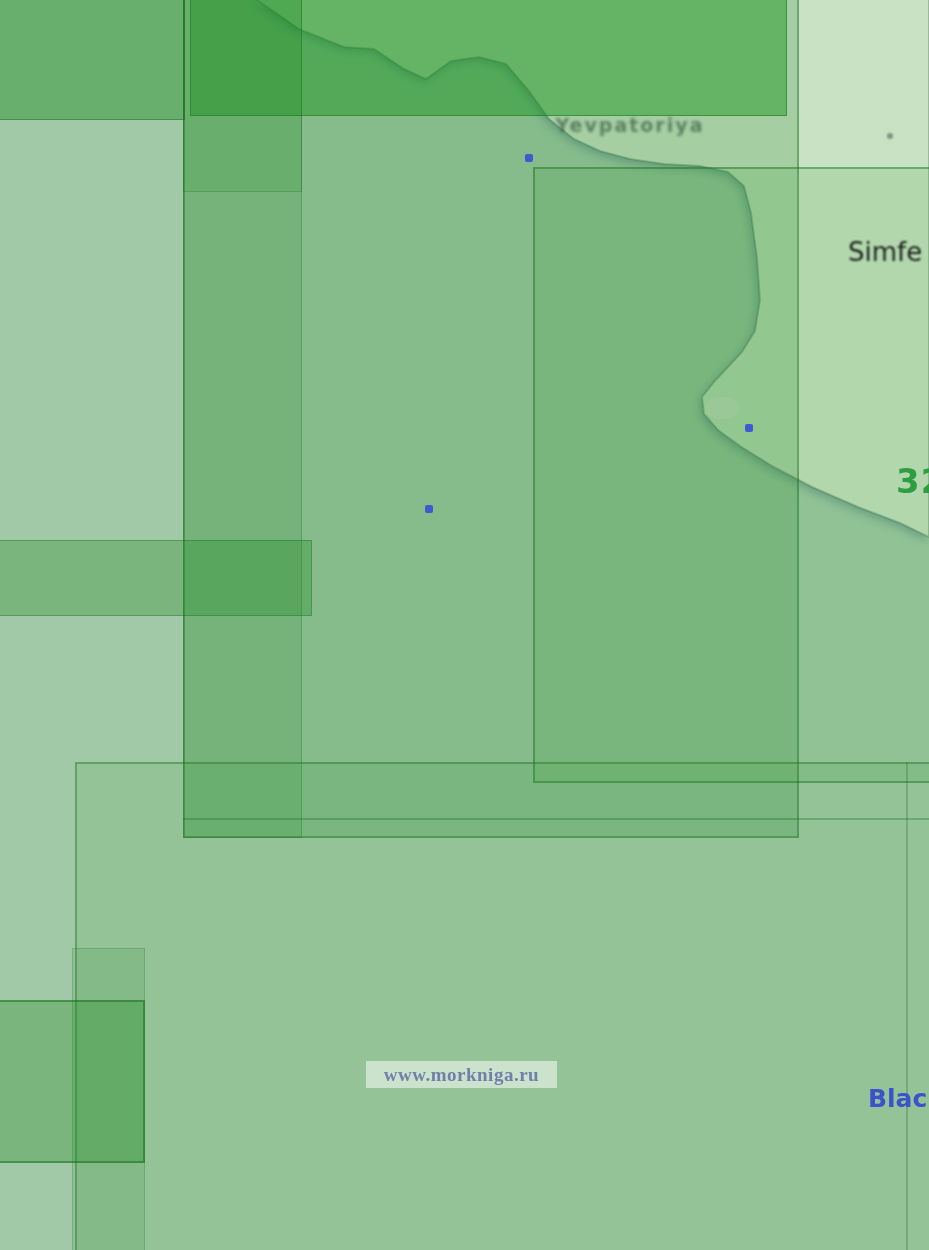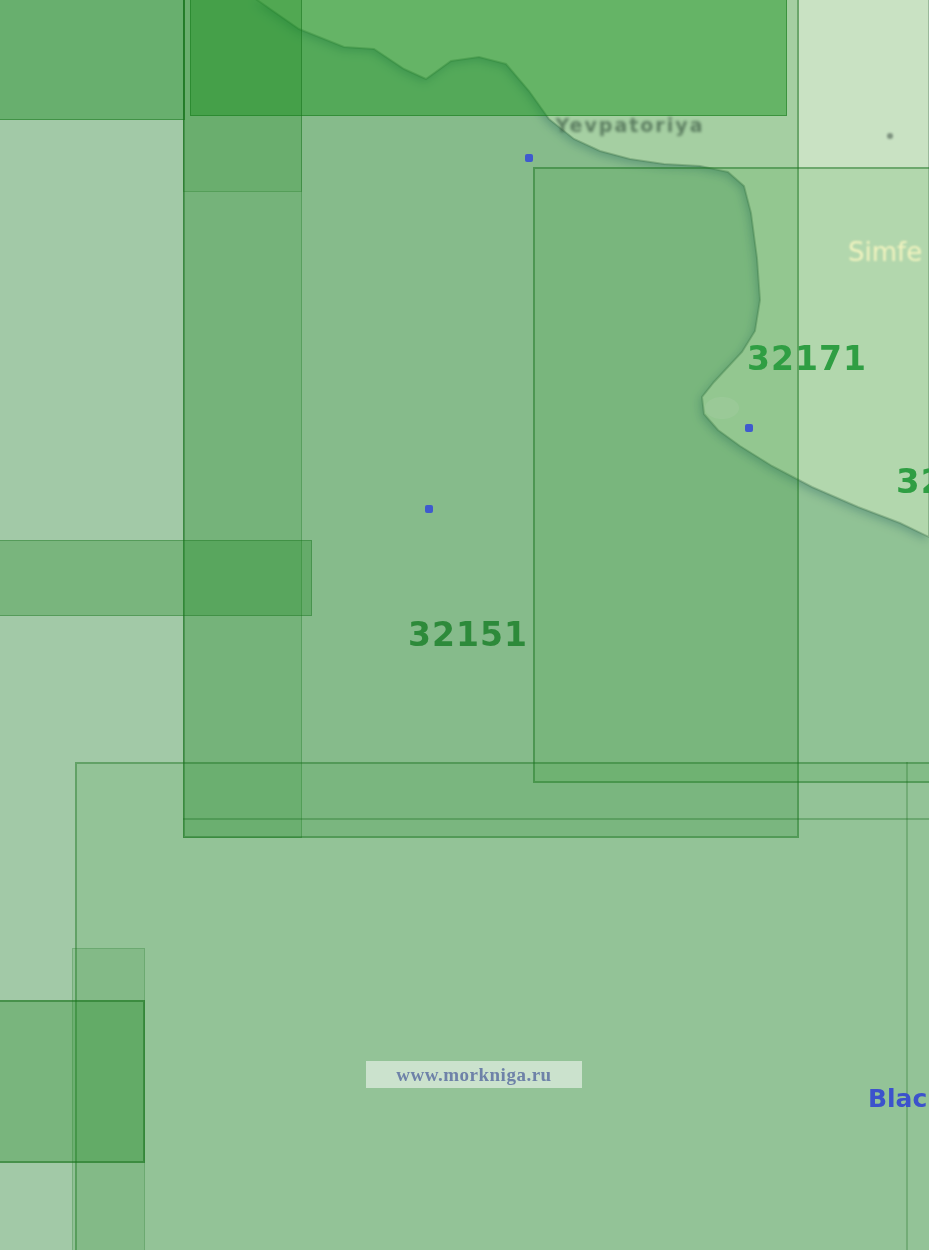--- a/index.html
+++ b/index.html
@@ -18,21 +18,21 @@
   .city-blur{
     font-size:19px;font-weight:700;letter-spacing:2px;opacity:.7;
     filter:blur(1.4px);transform:translate(-50%,-50%);
   }
   .simfe{font-size:26px;font-weight:500;opacity:.85;filter:blur(.8px);transform:translateY(-50%);}
   .sea-name{font-size:25px;font-weight:700;filter:blur(.4px);transform:translateY(-50%);}
   .marker{position:absolute;}
   .chart-point{width:8px;height:8px;background:#3f5ace;border-radius:2px;filter:blur(.5px);}
   .speck{width:6px;height:6px;background:rgba(105,125,110,.8);border-radius:50%;filter:blur(1px);}
   #watermark-box{
-    position:absolute;left:366px;top:1061px;width:216px;height:27px;
+    position:absolute;left:366px;top:1061px;width:191px;height:27px;
     display:flex;align-items:center;justify-content:center;
     font-family:"Liberation Serif",serif;font-weight:700;font-size:19px;
     letter-spacing:.5px;filter:blur(.3px);
   }
   svg{display:block;}
 </style>
 </head>
 <body>
 
 <div id="screen">
@@ -50,26 +50,24 @@
   <div class="box" style="left:183px;top:-10px;width:119px;height:848px;background:rgba(25,135,30,.15);border:1.5px solid rgba(20,105,25,.3);"></div>
   <div class="box" style="left:183px;top:-10px;width:616px;height:848px;background:rgba(25,135,30,.2);border:2px solid rgba(20,105,25,.4);"></div>
   <div class="box" style="left:533px;top:167px;width:430px;height:616px;background:rgba(45,155,45,.15);border:2px solid rgba(25,110,30,.45);"></div>
   <div class="box" style="left:-10px;top:540px;width:322px;height:76px;background:rgba(25,135,30,.3);border:1.5px solid rgba(20,105,25,.35);"></div>
   <div class="box" style="left:75px;top:762px;width:890px;height:500px;background:rgba(45,155,45,.13);border:2px solid rgba(25,110,30,.4);"></div>
   <div class="box" style="left:72px;top:948px;width:73px;height:312px;background:rgba(25,135,30,.13);border:1px solid rgba(20,105,25,.2);"></div>
   <div class="box" style="left:-10px;top:1000px;width:155px;height:163px;background:rgba(25,135,30,.3);border:2px solid rgba(22,110,26,.5);"></div>
   <div class="box" style="left:183px;top:818px;width:757px;height:0;border-top:2px solid rgba(20,105,25,.3);"></div>
   <div class="box" style="left:906px;top:762px;width:0;height:500px;border-left:2px solid rgba(20,105,25,.25);"></div>
 
-  <div class="num" style="left: 468px; top: 634px; color: rgb(45, 138, 58);">32151</div>
-  <div class="num" style="left: 807px; top: 358px; color: rgb(47, 158, 67);">32171</div>
   <div class="num edge" style="left: 896px; top: 481px; font-size: 34px; color: rgb(47, 158, 67);">32</div>
 
   <div class="place city-blur" style="left: 630px; top: 125px; color: rgb(62, 92, 70);">Yevpatoriya</div>
-  <div class="place simfe" style="left: 848px; top: 252px; color: #fef9c3;">Simfe</div>
+  <div class="place simfe" style="left: 848px; top: 252px; color: #000000;">Simfe</div>
   <div class="place sea-name" style="left: 868px; top: 1098px; color: rgb(60, 82, 204);">Black</div>
 
   <div class="layer" id="marker-layer">
       <div class="marker chart-point" style="left: 525px; top: 154px;"></div>
       <div class="marker chart-point" style="left: 425px; top: 505px;"></div>
       <div class="marker chart-point" style="left: 745px; top: 424px;"></div>
       <div class="marker speck" style="left: 887px; top: 133px;"></div>
     </div>
 
   <div id="watermark-box" style="background: rgba(255, 255, 255, 0.52);">

